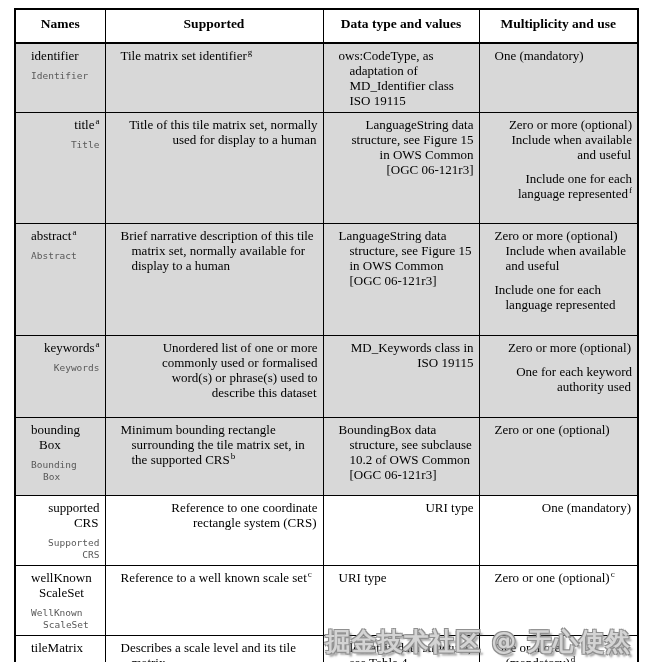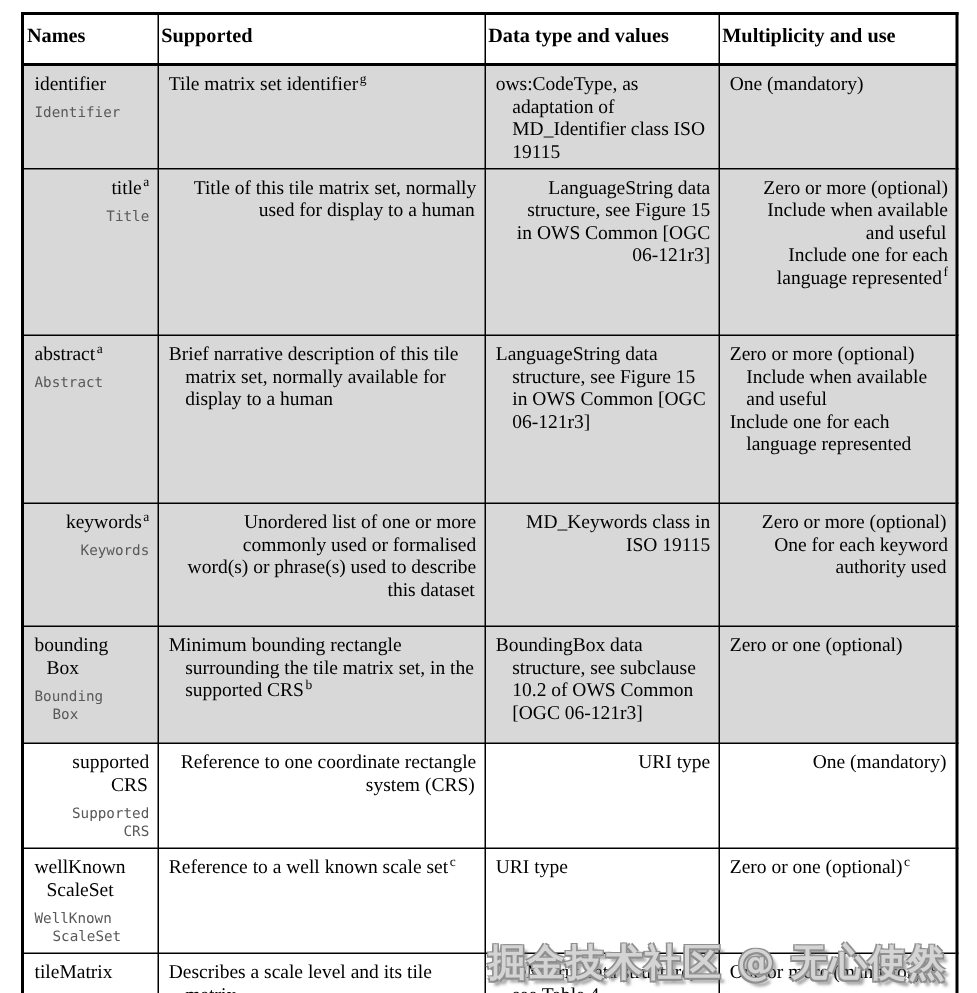--- a/index.html
+++ b/index.html
@@ -29,26 +29,26 @@
     line-height: 15px;
   }
   col.c-names { width: 90px; }
   col.c-def   { width: 218px; }
   col.c-type  { width: 156px; }
   col.c-mult  { width: 159px; }
 
   th, td {
     border: 1px solid #000000;
     vertical-align: top;
-    padding: 4px 5px 4px 7px;
+    padding: 4px 5px 4px 15px;
   }
   thead th {
     background: #ffffff;
     font-weight: bold;
-    text-align: left;
+    text-align: center;
     font-size: 13.5px;
     height: 20px;
     padding: 6px 2px;
     border-bottom: 2px solid #000000;
   }
   tr.shaded td { background: #d8d8d8; }
   tr.plain  td { background: #ffffff; }
 
   tr.r1 { height: 62px; }
   tr.r2 { height: 111px; text-align: right; }
@@ -71,21 +71,21 @@
   .code {
     margin-top: 7px;
     font-family: "DejaVu Sans Mono", "Liberation Mono", monospace;
     font-size: 9.5px;
     line-height: 12px;
     color: #595959;
     padding-left: 12px;
     text-indent: -12px;
     white-space: pre-line;
   }
-  .para + .para { }
+  .para + .para { margin-top: 9px; }
   sup {
     font-size: 9px;
     line-height: 0;
     vertical-align: super;
     margin-left: 1px;
   }
   .watermark {
     position: absolute;
     right: 20px;
     bottom: 4px;

